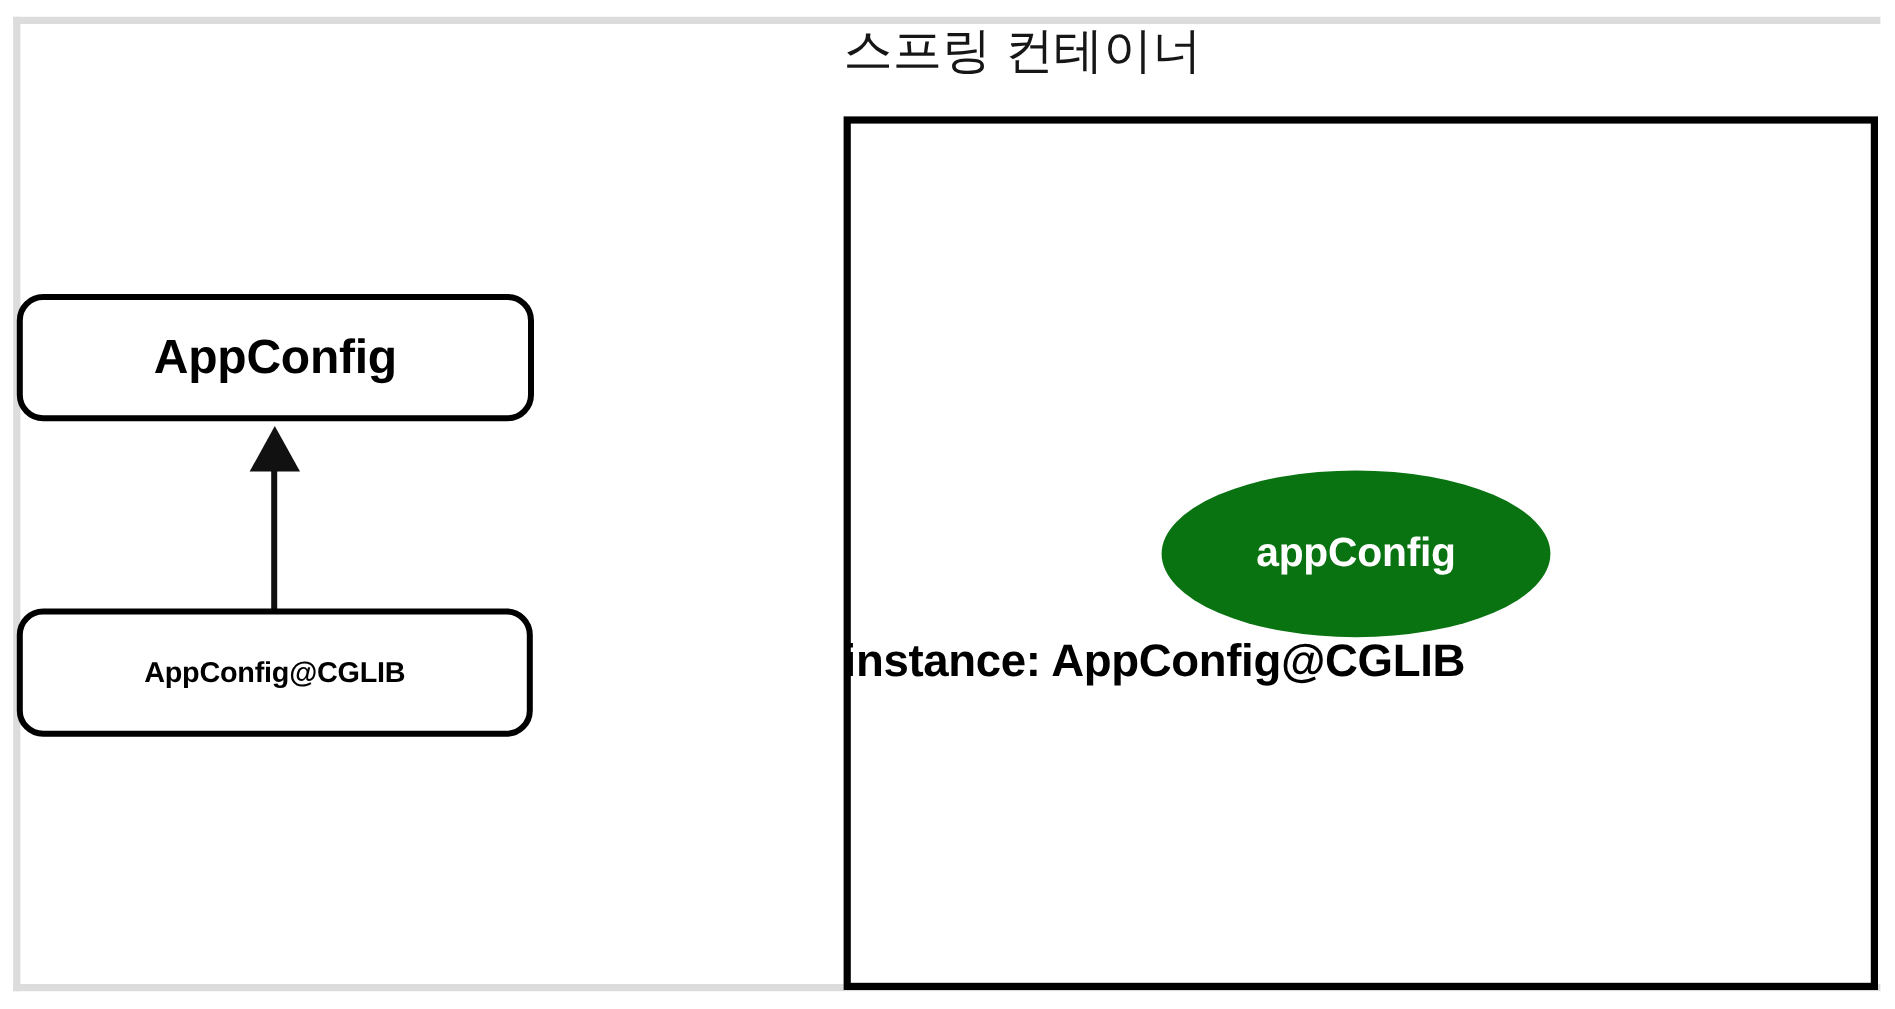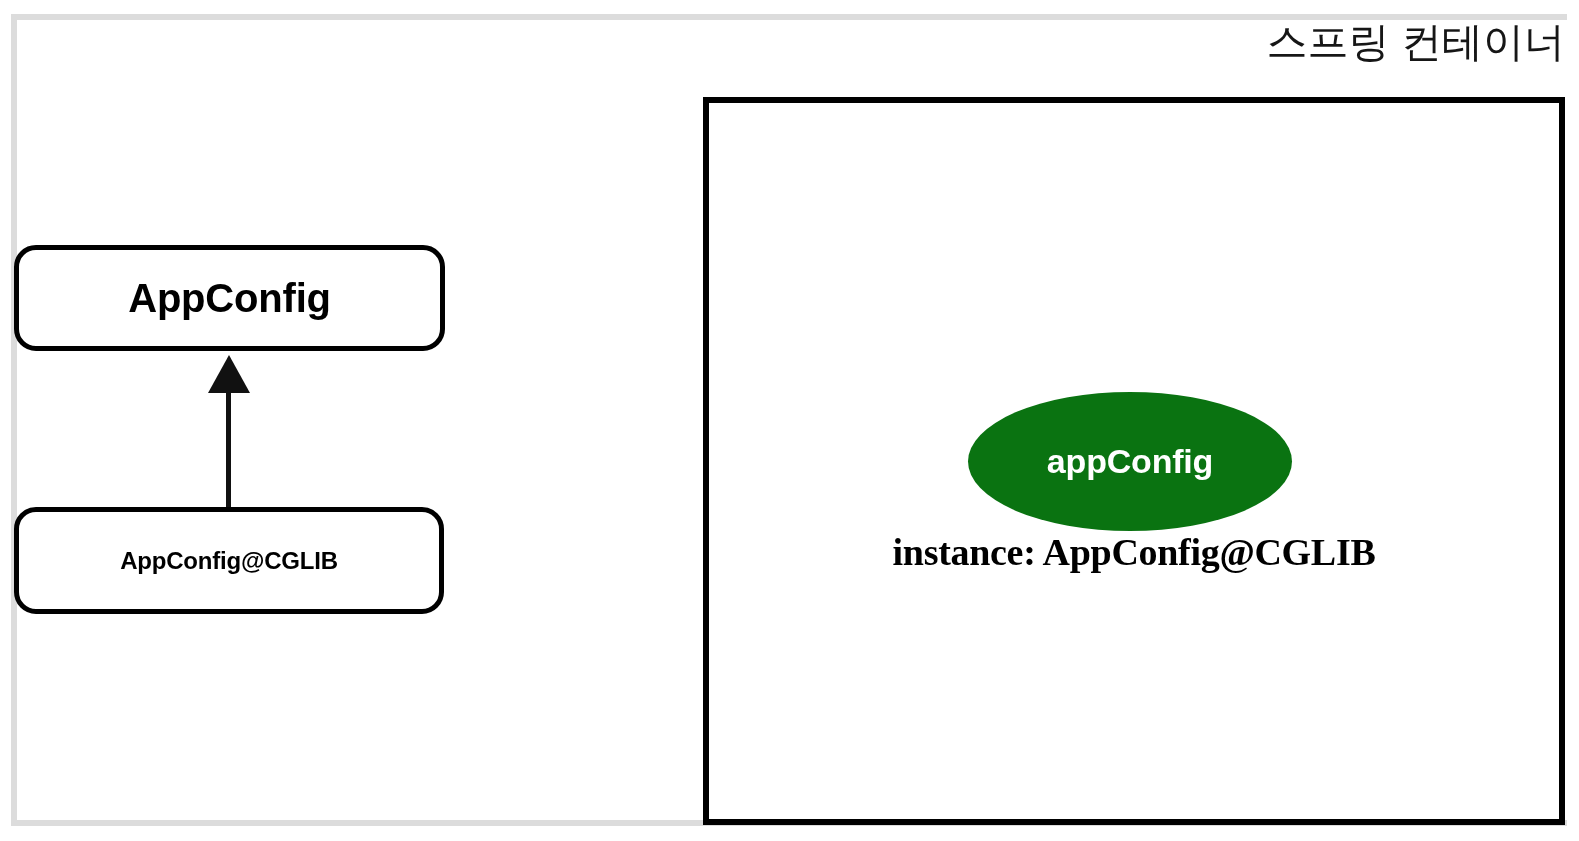--- a/index.html
+++ b/index.html
@@ -83,21 +83,21 @@
     border-right: 21px solid transparent;
     border-bottom: 38px solid #111111;
   }
 
   
   .container-title {
     position: absolute;
     left: 703px;
     top: 18px;
     width: 862px;
-    text-align: right;
+    text-align: left;
     font-size: 41px;
     font-weight: normal;
     color: #161616;
     line-height: 1.2;
     white-space: nowrap;
   }
 
   .container-box {
     position: absolute;
     left: 703px;
@@ -124,27 +124,25 @@
     font-size: 34px;
     font-weight: bold;
     letter-spacing: -0.2px;
   }
 
   .bean-instance-label {
     position: absolute;
     left: 703px;
     top: 530px;
     width: 862px;
-    text-align: center;
     font-size: 38px;
     font-weight: bold;
     color: #000000;
     white-space: nowrap;
     letter-spacing: -0.3px;
-    font-family: Liberation Serif, serif;
   }
 </style>
 </head>
 <body>
 
 <div id="canvas">
 
   <div class="page-frame"></div>
 
   <div id="box-appconfig" class="class-box">

